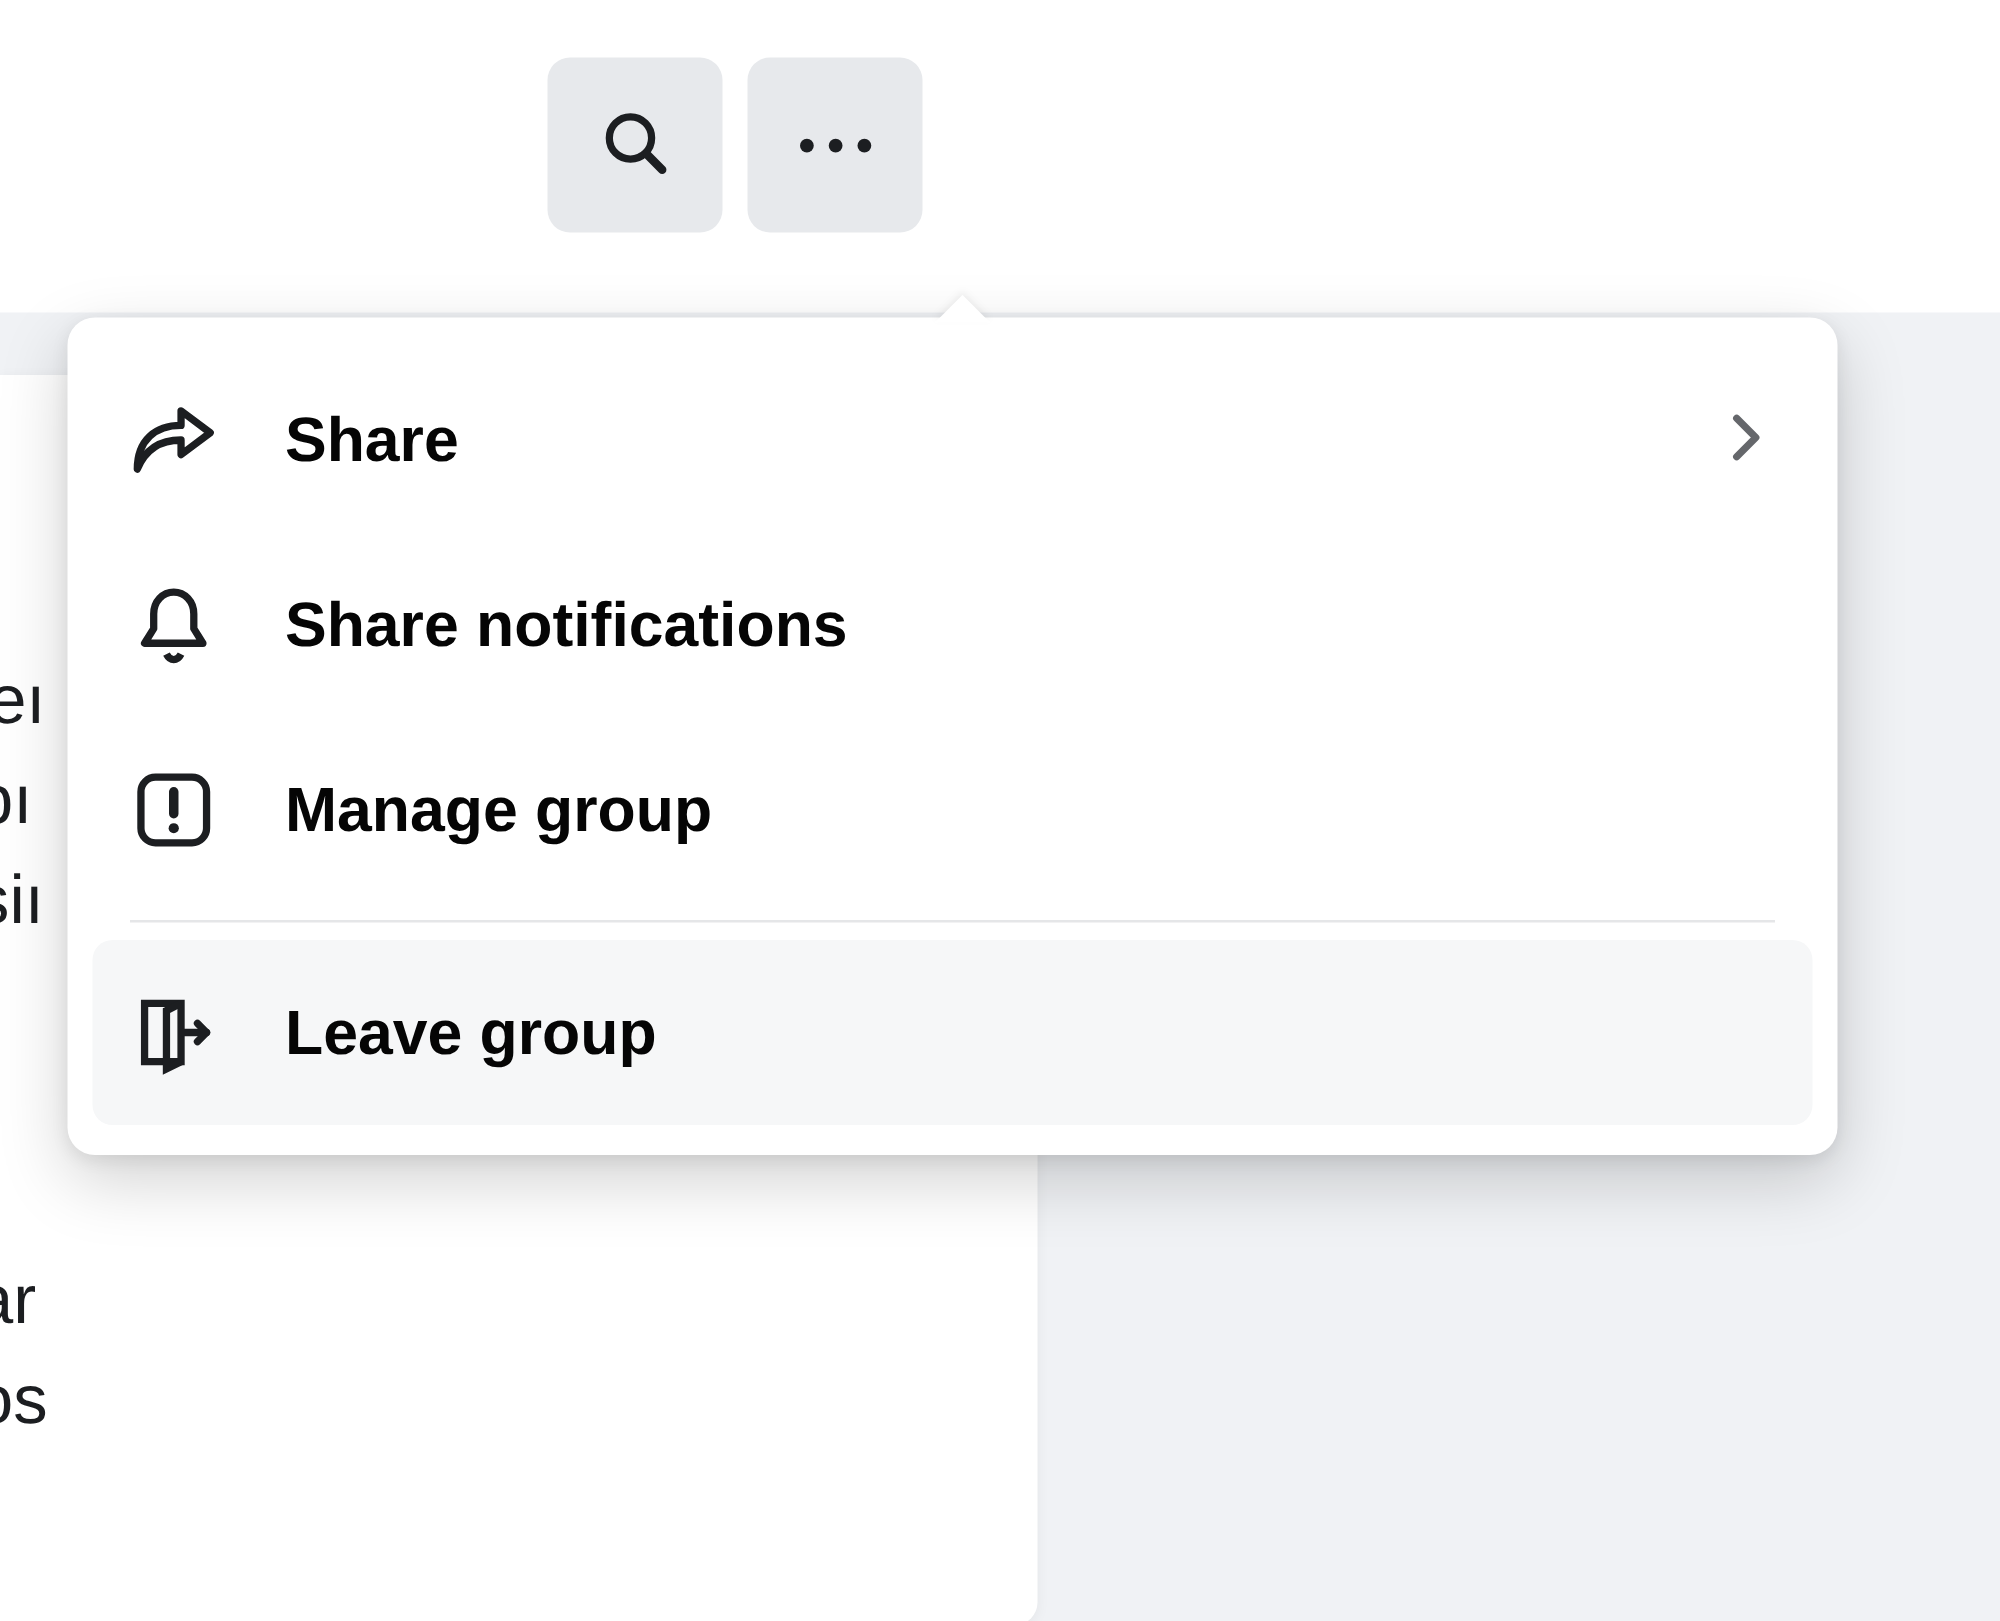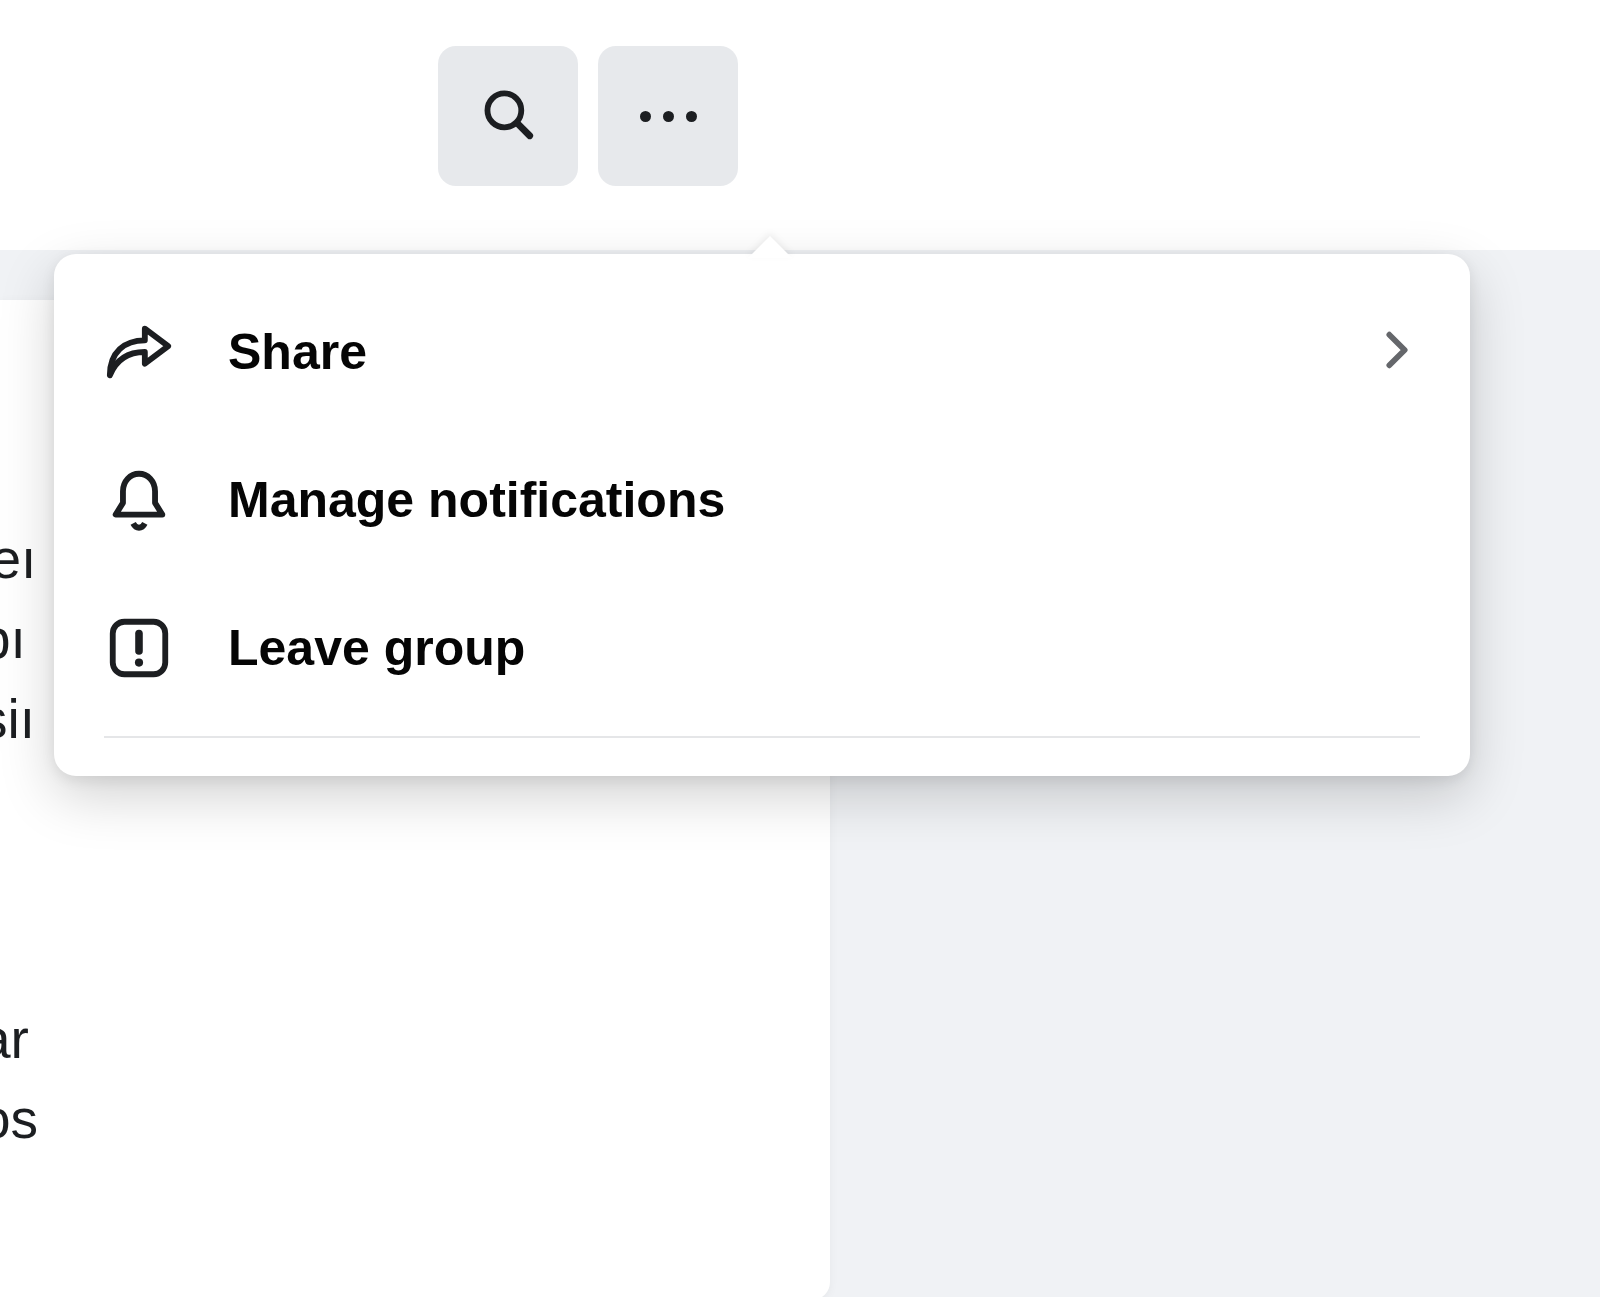--- a/index.html
+++ b/index.html
@@ -178,33 +178,44 @@
       </span>
     </div>
 
     <div class="menu-item">
       <span class="menu-icon">
         <svg viewBox="0 0 24 24">
             <path d="M12 3 C9 3 6.5 5.5 6.5 9 L6.5 13 L4 17 L20 17 L17.5 13 L17.5 9 C17.5 5.5 15 3 12 3 Z" stroke-linejoin="round"></path>
             <path d="M10 20 C10.5 21 11.2 21.5 12 21.5 C12.8 21.5 13.5 21 14 20"></path>
           </svg>
       </span>
-      <span class="menu-label">Manage notifications</span>
+      <span class="menu-label">Share notifications</span>
     </div>
 
 
 
     <div class="menu-item">
       <span class="menu-icon">
         <svg viewBox="0 0 24 24">
             <rect x="3" y="3" width="18" height="18" rx="4"></rect>
             <line x1="12" y1="7" x2="12" y2="13" stroke-linecap="round" stroke-width="2.6"></line>
             <circle cx="12" cy="17" r="1.4" fill="#1c1e21" stroke="none"></circle>
           </svg>
       </span>
+      <span class="menu-label">Manage group</span>
+    </div>
+
+    <div class="menu-divider"></div>
+
+    <div class="menu-item highlight">
+      <span class="menu-icon">
+        <svg viewBox="0 0 24 24">
+            <path d="M4 4 L14 4 L14 20 L4 20 Z"></path>
+            <path d="M14 4 L10 6 L10 22 L14 20"></path>
+            <line x1="14.5" y1="12" x2="21" y2="12" stroke-linecap="round"></line>
+            <polyline points="18.5,9.5 21,12 18.5,14.5" stroke-linecap="round" stroke-linejoin="round"></polyline>
+          </svg>
+      </span>
       <span class="menu-label">Leave group</span>
     </div>
-
-    <div class="menu-divider"></div>
-
 
   </div>
 </div>
 
 </body></html>

